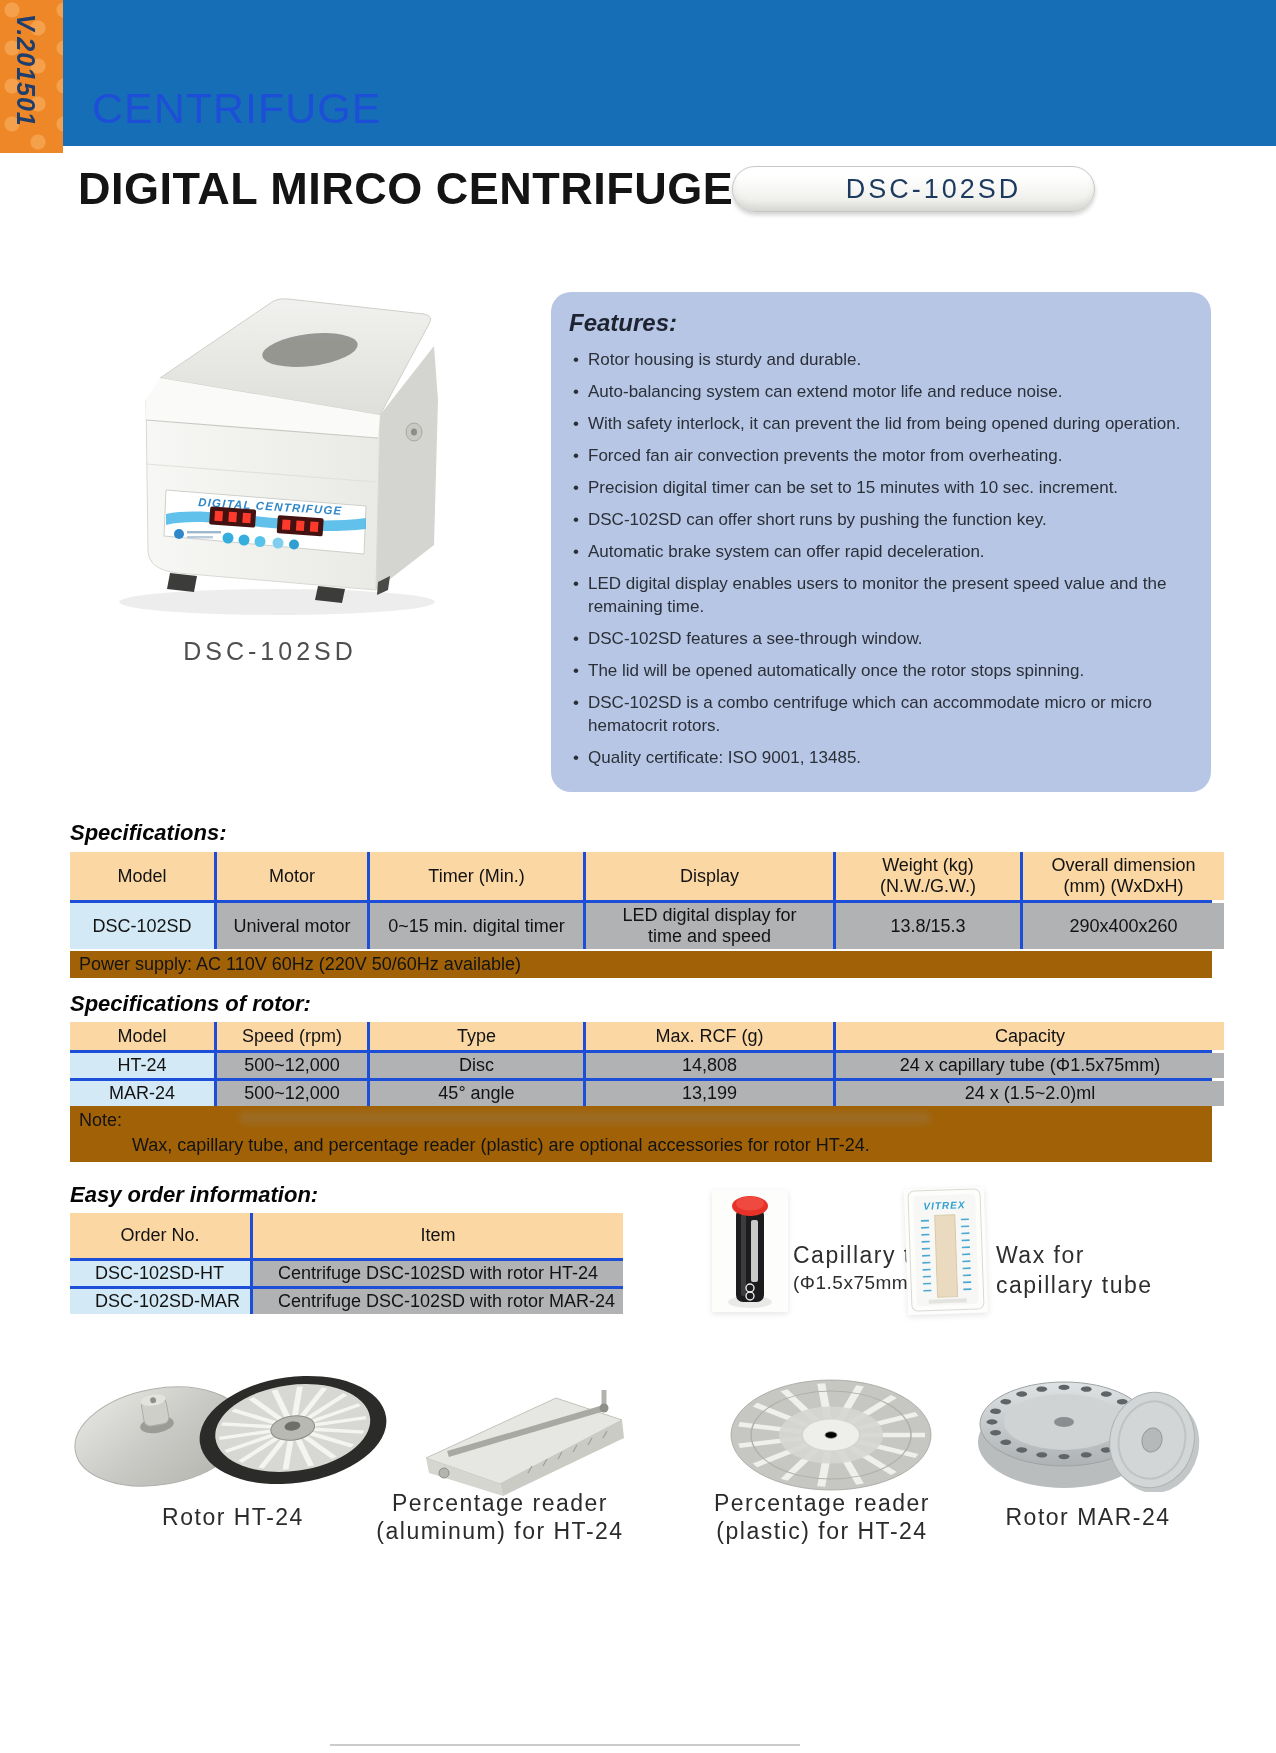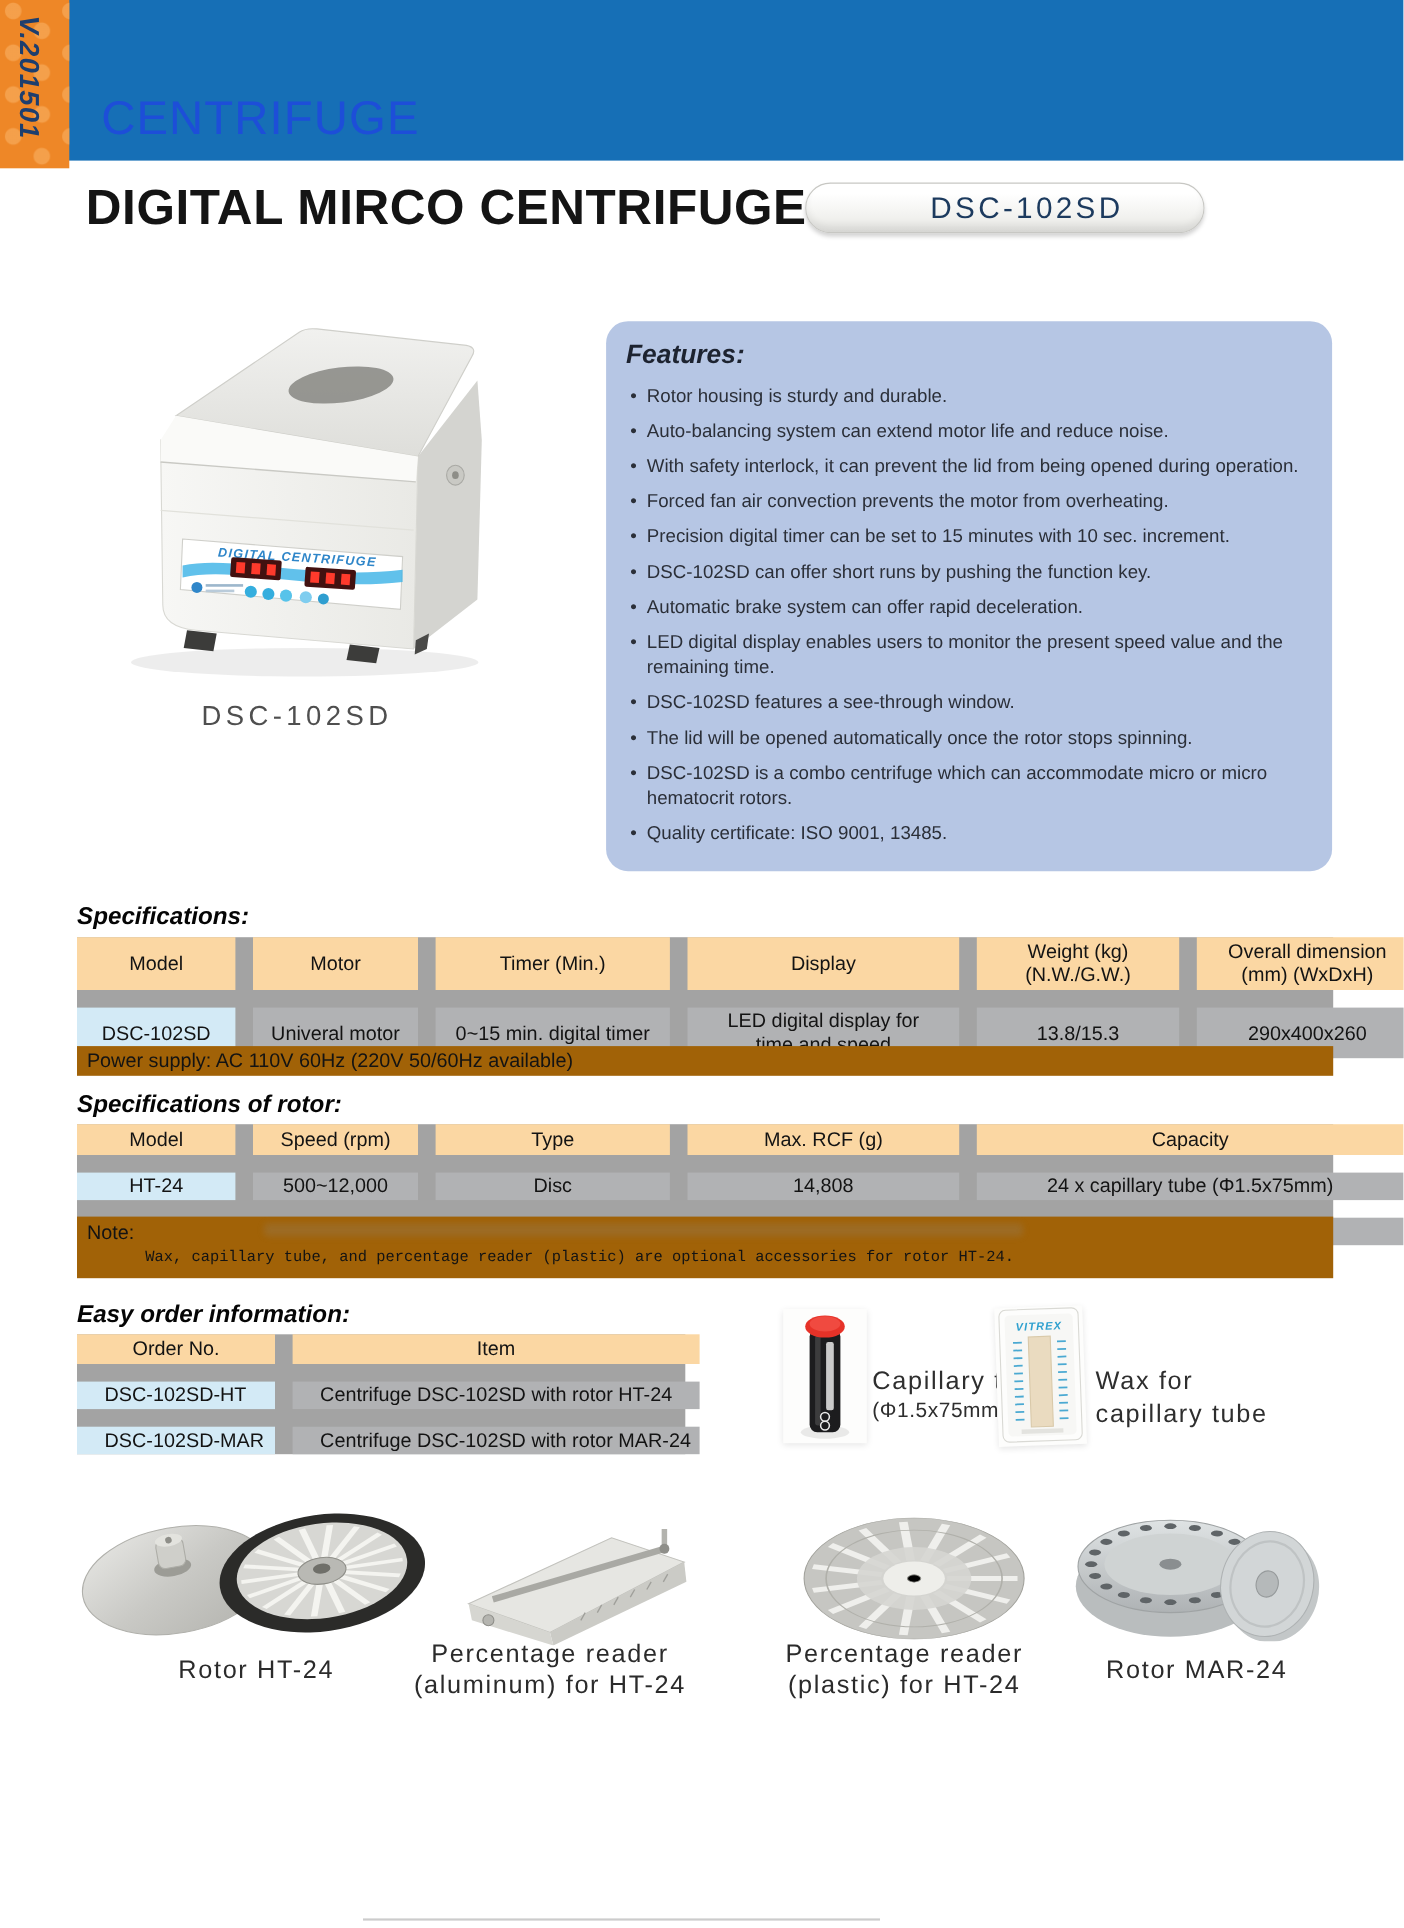--- a/index.html
+++ b/index.html
@@ -48,47 +48,47 @@
   .features-title { font-size:24px; font-weight:bold; font-style:italic; color:#1d2330; margin-bottom:11px; }
   .features-list { list-style:none; }
   .features-list li {
     position:relative; padding-left:19px; font-size:17px; line-height:23px;
     color:#2b2f38; margin-bottom:9px;
   }
   .features-list li::before { content:"\2022"; position:absolute; left:4px; top:0; color:#2b2f38; }
   
   .sec-heading { position:absolute; left:70px; font-size:22px; font-weight:bold; font-style:italic; color:#050505; }
   
-  .tbl { position:absolute; left:70px; display:grid; gap:16px; background:#a3a3a3; }
+  .tbl { position:absolute; left:70px; display:grid; gap:3px; background:#1d4ed8; }
   .cell { display:flex; align-items:center; justify-content:center; text-align:center; font-size:18px; color:#131313; }
   .cell.left { justify-content:flex-start; text-align:left; padding-left:25px; }
   .hdr  { background:#fbd7a3; }
   .mdl  { background:#d3eaf6; }
   .gry  { background:#b1b2b4; }
   .preline { white-space:pre-line; line-height:21px; }
   .spec-table  { top:852px; grid-template-columns:144px 150px 213px 247px 184px 201px; grid-auto-rows:auto; width:1142px; }
   .spec-table .hrow { height:48px; }
   .spec-table .drow { height:46px; }
   .fullrow {
     position:absolute; left:70px; width:1142px; background:#a16207;
     font-size:18px; color:#131313; display:flex; align-items:center; padding-left:9px;
   }
   .power-row { top:951px; height:27px; }
   .rotor-table { top:1022px; grid-template-columns:144px 150px 213px 247px 388px; width:1142px; }
   .rotor-table .hrow { height:28px; }
   .rotor-table .drow { height:25px; }
   .note-row { top:1106px; height:56px; display:block; padding:0; position:absolute; }
   .note-label { position:absolute; left:9px; top:4px; font-size:18px; }
-  .note-text  { position:absolute; left:62px; top:29px; font-size:14px;font-family:Liberation Mono, monospace; }
+  .note-text  { position:absolute; left:62px; top:29px; font-size:18px; }
   .note-smudge {
     position:absolute; left:170px; top:6px; width:690px; height:12px;
     background:rgba(140,140,140,.22); filter:blur(3px); border-radius:4px;
   }
   .order-table { top:1213px; grid-template-columns:180px 370px; width:553px; }
-  .order-table .hrow { height:27px; }
+  .order-table .hrow { height:45px; }
   .order-table .drow { height:25px; }
   
   .acc-photo { position:absolute; background:#fdfdfc; box-shadow:0 2px 6px rgba(0,0,0,.10); }
   .acc-cap { left:712px; top:1190px; width:76px; height:122px; }
   .acc-wax { left:906px; top:1188px; width:80px; height:126px; transform:rotate(-2deg); }
   .acc-label { position:absolute; font-size:23px; color:#2e2e2e; letter-spacing:1.5px; white-space:nowrap; }
   .acc-label.small { font-size:19px; letter-spacing:0.5px; }
   
   .prod-img { position:absolute; }
   .prod-caption {

